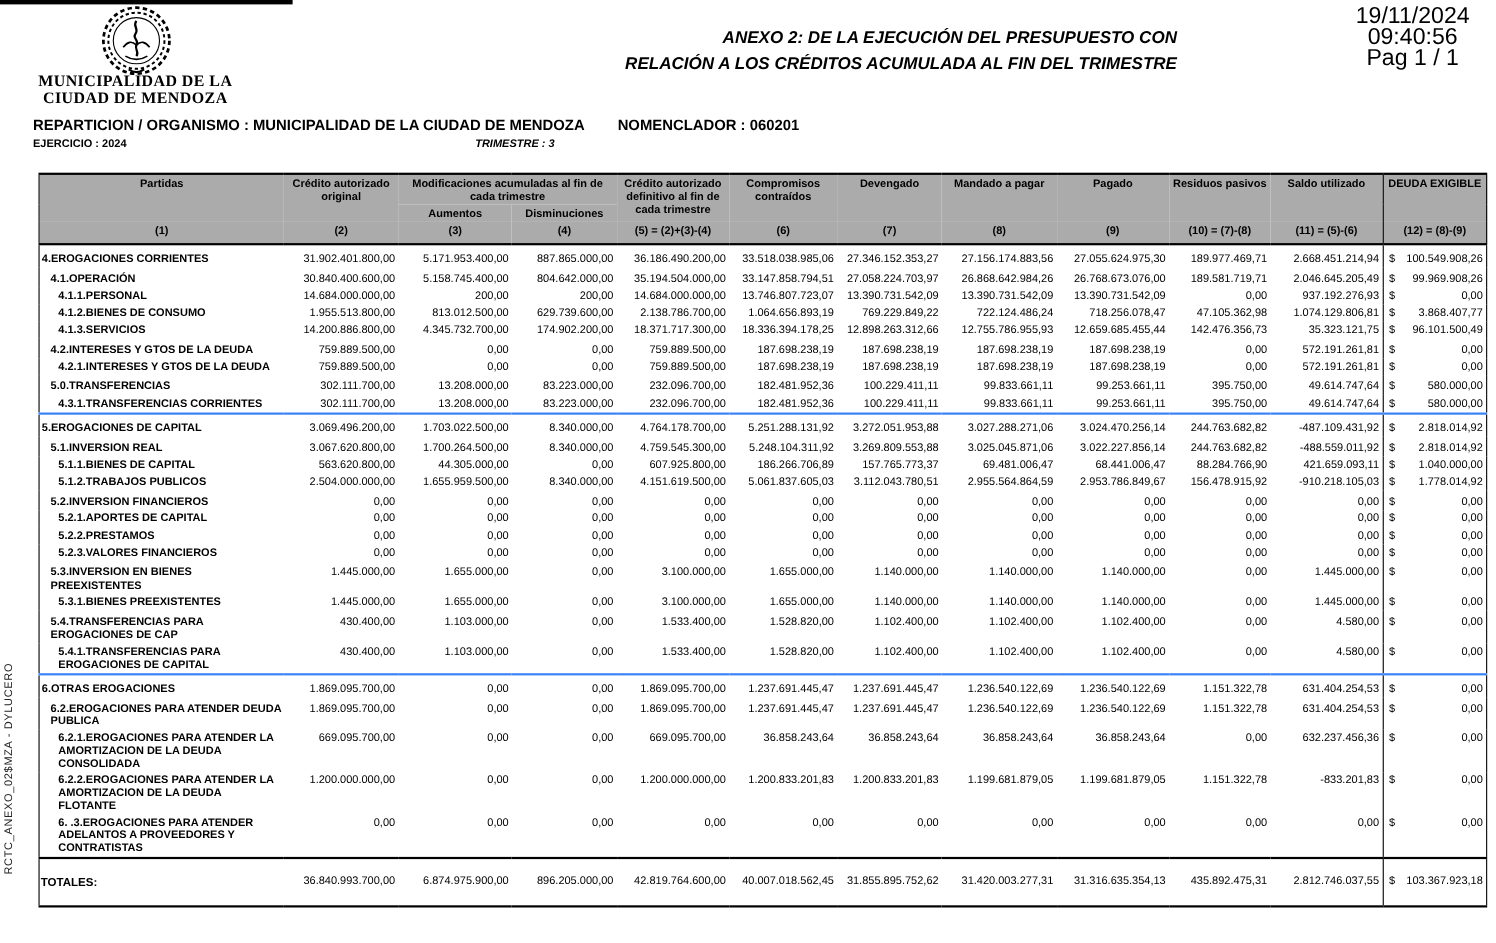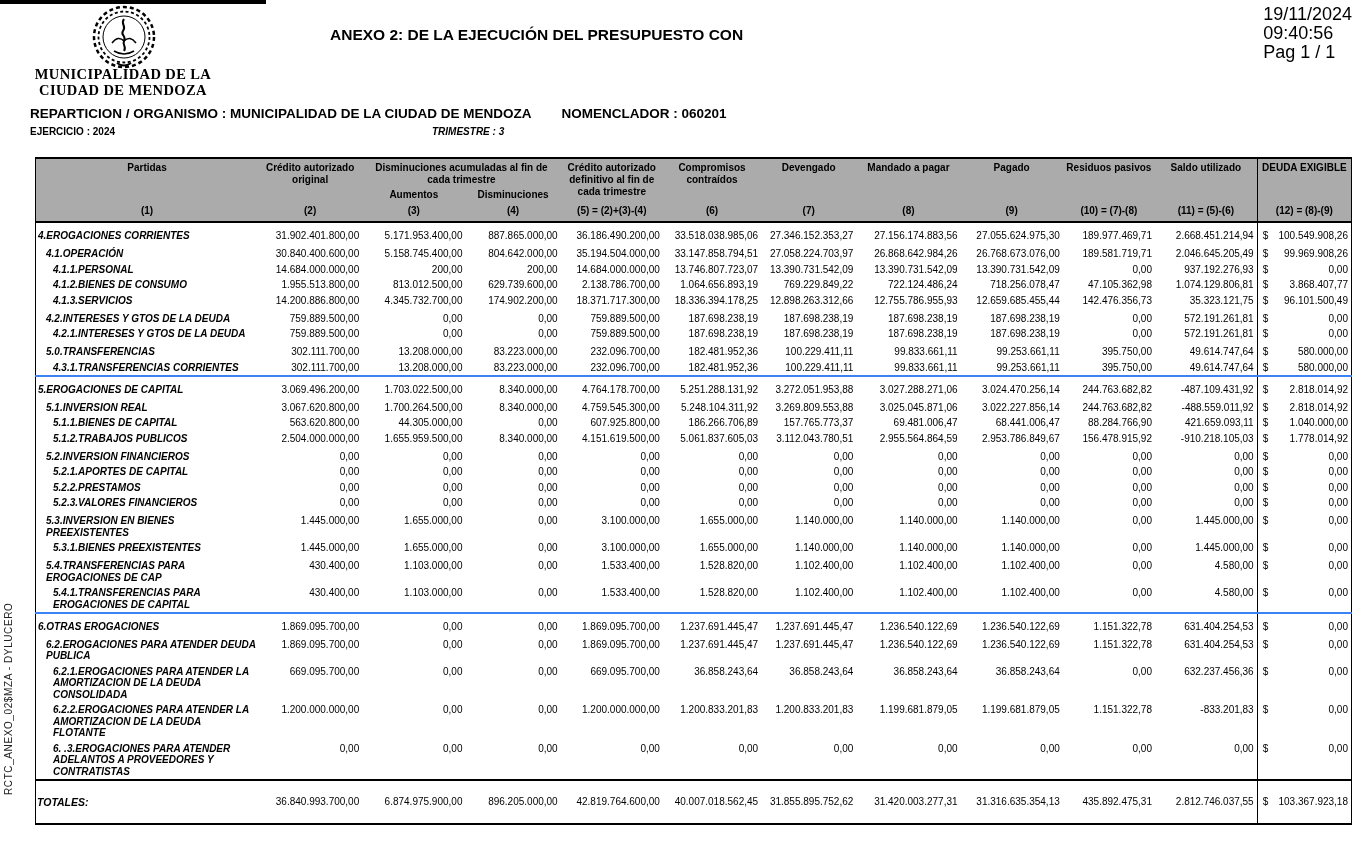--- a/index.html
+++ b/index.html
@@ -8,24 +8,24 @@
     font-family:"Liberation Sans", sans-serif;position:relative;overflow:hidden;
   }
   .topbar{position:absolute;left:0;top:0;width:266px;height:4px;background:#000;}
   .logo{position:absolute;left:84px;top:3px;}
   .orgname{
     position:absolute;left:14px;top:66px;width:218px;text-align:center;
     font-family:"Liberation Serif", serif;font-weight:bold;font-size:14.5px;
     line-height:16px;letter-spacing:.4px;
   }
   .title{
-    position:absolute;left:330px;top:23px;width:740px;text-align:left;
-    font-weight:bold;font-size:15.5px;line-height:24px;
+    position:absolute;left:330px;top:23px;width:740px;text-align:right;
+    font-weight:bold;font-size:15.5px;line-height:24px;font-style:italic;
   }
-  .stamp{position:absolute;right:8px;top:5px;text-align:left;font-size:18px;line-height:19px;}
+  .stamp{position:absolute;right:24px;top:5px;text-align:center;font-size:21px;line-height:19px;}
   .info-line1{position:absolute;left:30px;top:106px;font-weight:bold;font-size:13.5px;}
   .info-line1 .nomen{margin-left:30px;margin-top:28px;}
   .info-line2{position:absolute;left:30px;top:126px;font-weight:bold;font-size:10px;width:700px;}
   .info-line2 .trim{position:absolute;left:402px;top:0;font-style:italic;}
   .sidecode{
     position:absolute;left:3px;top:553px;height:242px;
     writing-mode:vertical-rl;transform:rotate(180deg);
     font-size:10px;letter-spacing:.6px;color:#222;white-space:nowrap;
   }
   table.rep{
@@ -33,21 +33,21 @@
     border-collapse:collapse;table-layout:fixed;
     border-left:1px solid #000;border-right:1px solid #000;
   }
   thead th{
     background:#ababab;font-size:10px;font-weight:bold;text-align:center;
     vertical-align:top;padding:3px 2px 0;line-height:12px;margin-top:48px;
   }
   thead tr.h1 th{border-top:2px solid #000;}
   thead tr.hnums th{padding:4px 2px 4px;border-bottom:2px solid #000;vertical-align:bottom;background:#ababab;}
   tbody td{font-size:10px;line-height:11.5px;vertical-align:top;padding-bottom:1.5px;}
-  td.name{font-weight:bold;padding-right:2px;font-style:italic;}
+  td.name{font-weight:bold;padding-right:2px;}
   tr.lvl1 td{padding-top:7px;}
   tr.lvl2 td{padding-top:5px;}
   tr.lvl3 td{padding-top:2.5px;}
   tr.lvl1 td.name{padding-left:2px;}
   tr.lvl2 td.name{padding-left:10px;}
   tr.lvl3 td.name{padding-left:17px;}
   td.num{text-align:right;padding-right:3px;}
   td.deuda{border-left:1px solid #000;padding-left:5px;padding-right:3px;}
   th.deuda{border-left:1px solid #000;}
   .dx{display:flex;justify-content:space-between;}
@@ -77,20 +77,21 @@
   </svg>
 </div>
 
 <div class="orgname">
   <div>MUNICIPALIDAD DE LA</div>
   <div>CIUDAD DE MENDOZA</div>
 </div>
 
 <div class="title">
   <div>ANEXO 2:  DE LA EJECUCIÓN DEL PRESUPUESTO CON</div>
+  <div>RELACIÓN A LOS CRÉDITOS ACUMULADA AL FIN DEL TRIMESTRE</div>
 </div>
 
 <div class="stamp">
   <div>19/11/2024</div>
   <div>09:40:56</div>
   <div>Pag 1 / 1</div>
 </div>
 
 <div class="info-line1">
   <span>REPARTICION / ORGANISMO : MUNICIPALIDAD DE LA CIUDAD DE MENDOZA</span><span class="nomen">NOMENCLADOR : 060201</span>
@@ -114,21 +115,21 @@
       <col style="width:104px">
     <col style="width:102px">
       <col style="width:92px">
       <col style="width:102px">
       <col style="width:94px">
   </colgroup>
   <thead>
     <tr class="h1">
       <th rowspan="2">Partidas</th>
       <th rowspan="2">Crédito autorizado original</th>
-      <th colspan="2">Disminuciones acumuladas al fin de cada trimestre</th>
+      <th colspan="2">Modificaciones acumuladas al fin de cada trimestre</th>
       <th rowspan="2">Crédito autorizado definitivo al fin de cada trimestre</th>
       <th rowspan="2">Compromisos contraídos</th>
       <th rowspan="2">Devengado</th>
       <th rowspan="2">Mandado a pagar</th>
       <th rowspan="2">Pagado</th>
       <th rowspan="2">Residuos pasivos</th>
       <th rowspan="2">Saldo utilizado</th>
       <th rowspan="2" class="deuda">DEUDA EXIGIBLE</th>
     </tr>
     <tr class="h2">

